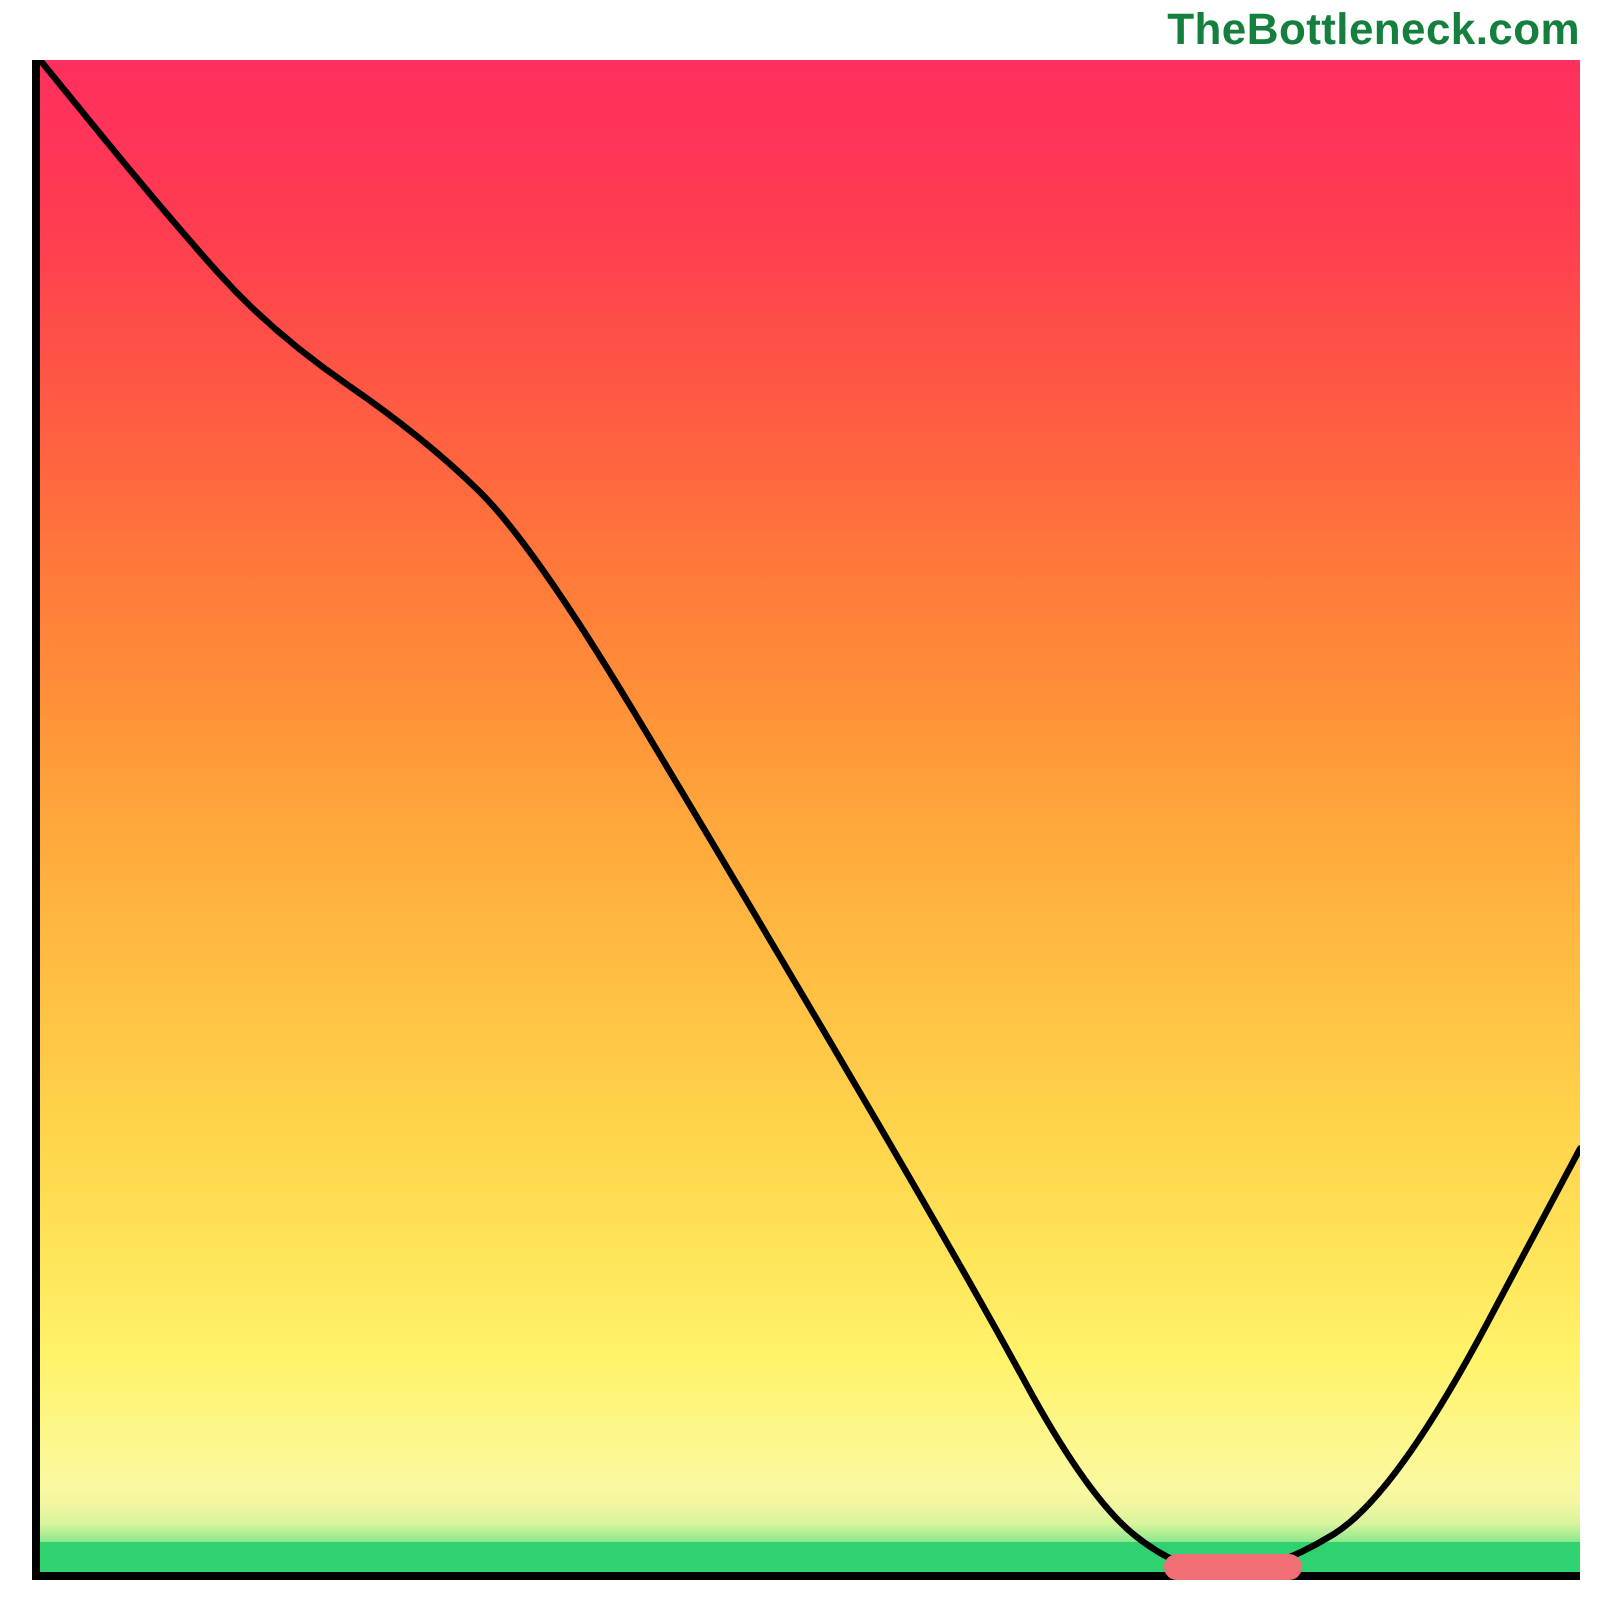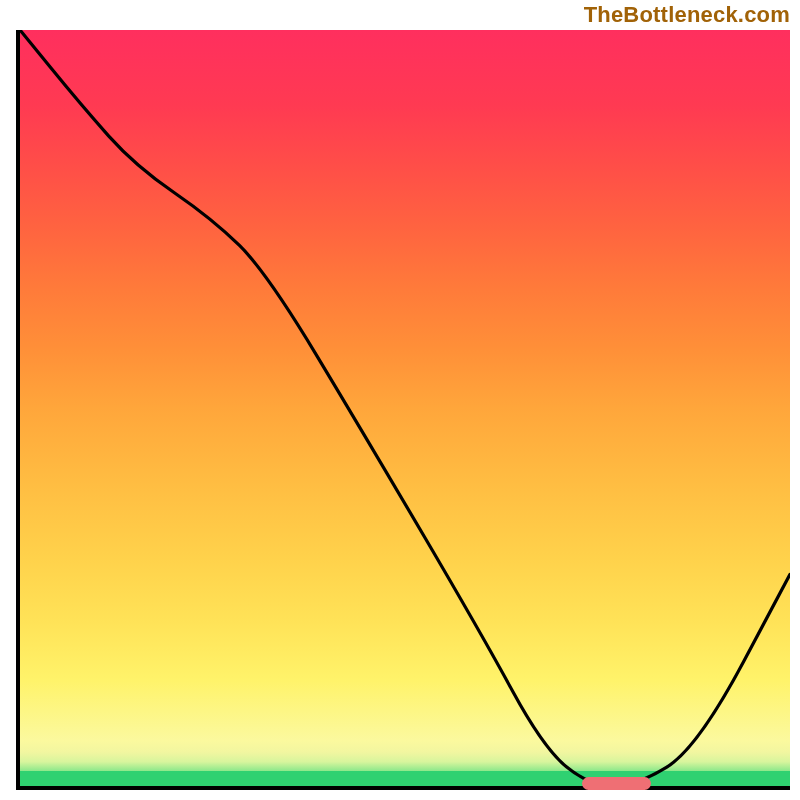--- a/index.html
+++ b/index.html
@@ -15,21 +15,21 @@
     position: relative;
     width: 800px;
     height: 800px;
   }
   .attr {
     position: absolute;
     top: 2px;
     right: 10px;
     font-size: 22px;
     font-weight: 600;
-    color: #a16207;
+    color: #15803d;
     letter-spacing: 0.2px;
   }
   .plot {
     position: absolute;
     left: 16px;
     top: 30px;
     width: 774px;
     height: 760px;
     border-left: 4px solid #000;
     border-bottom: 4px solid #000;

